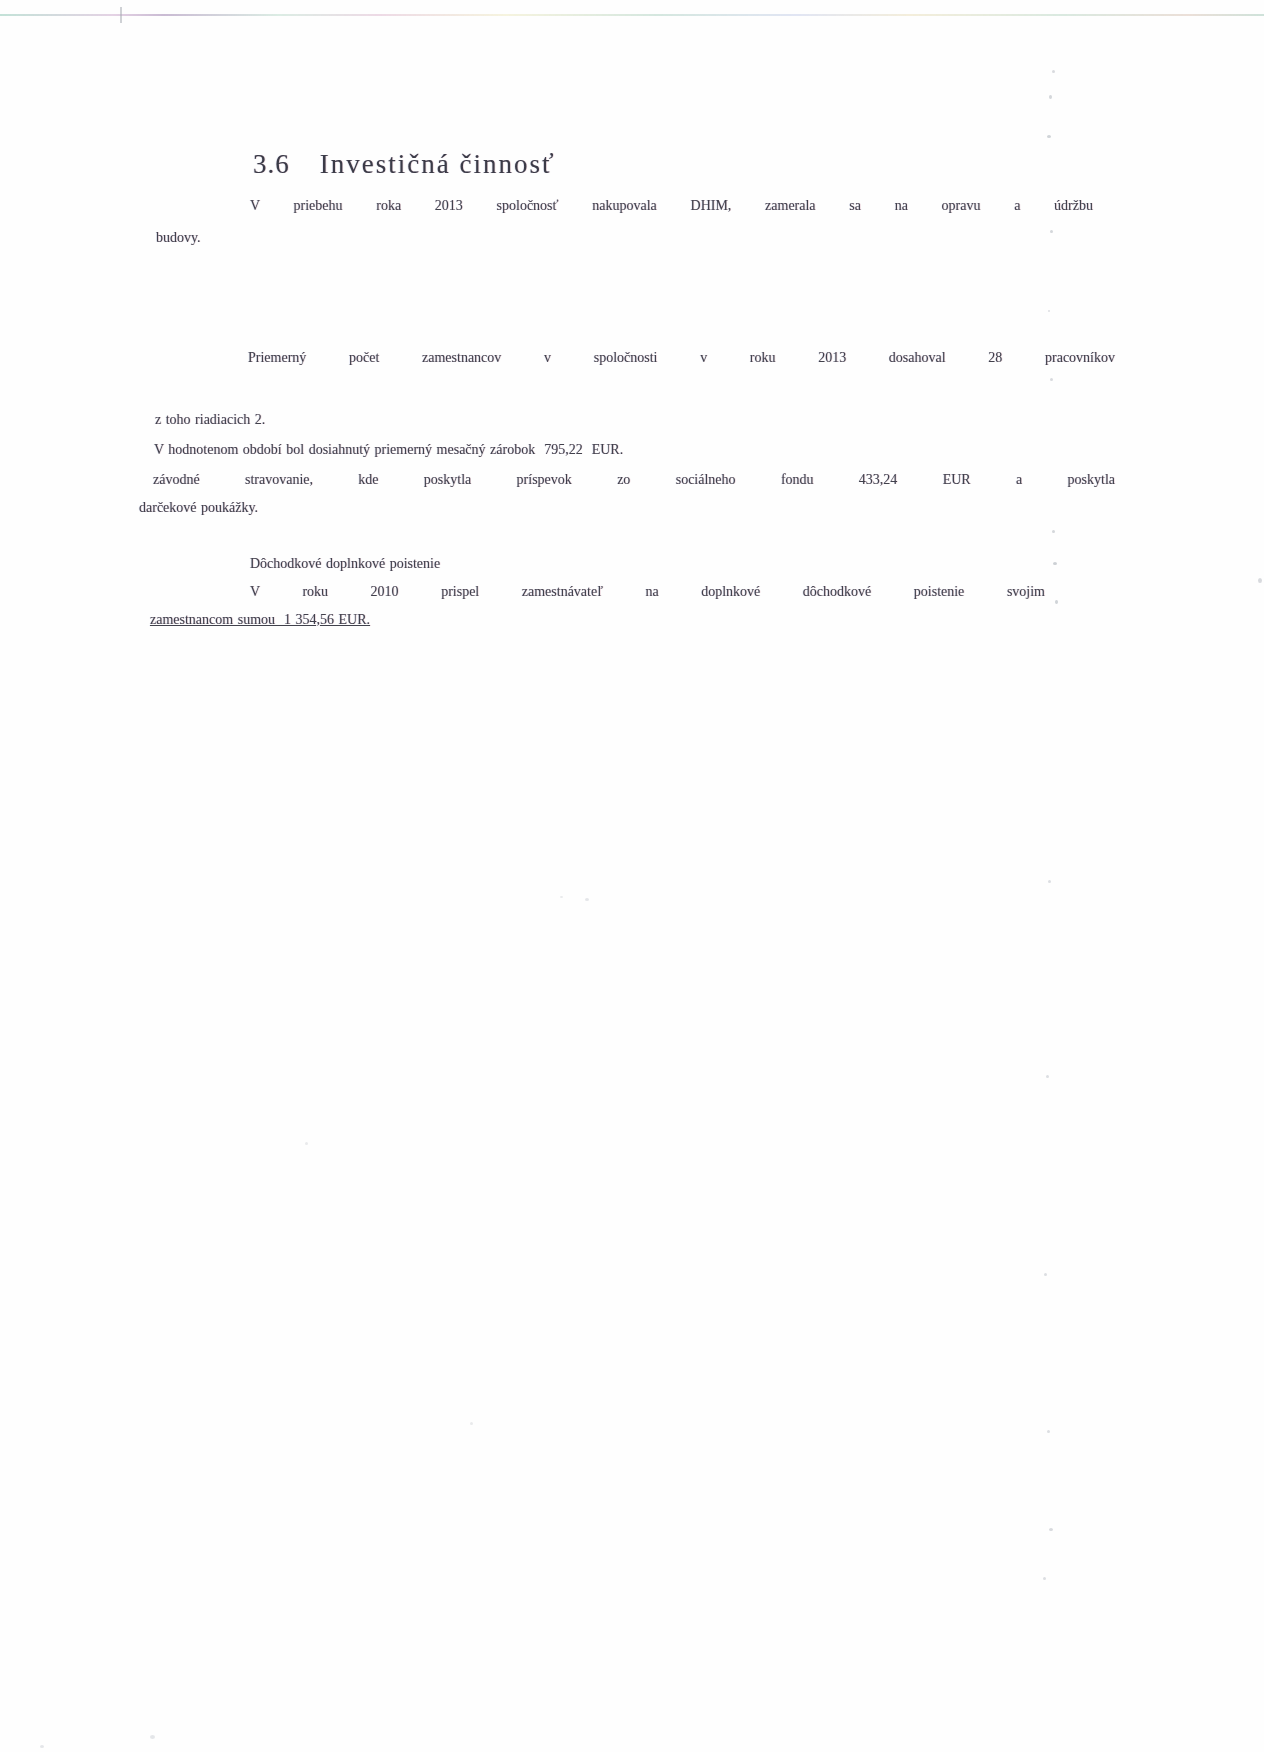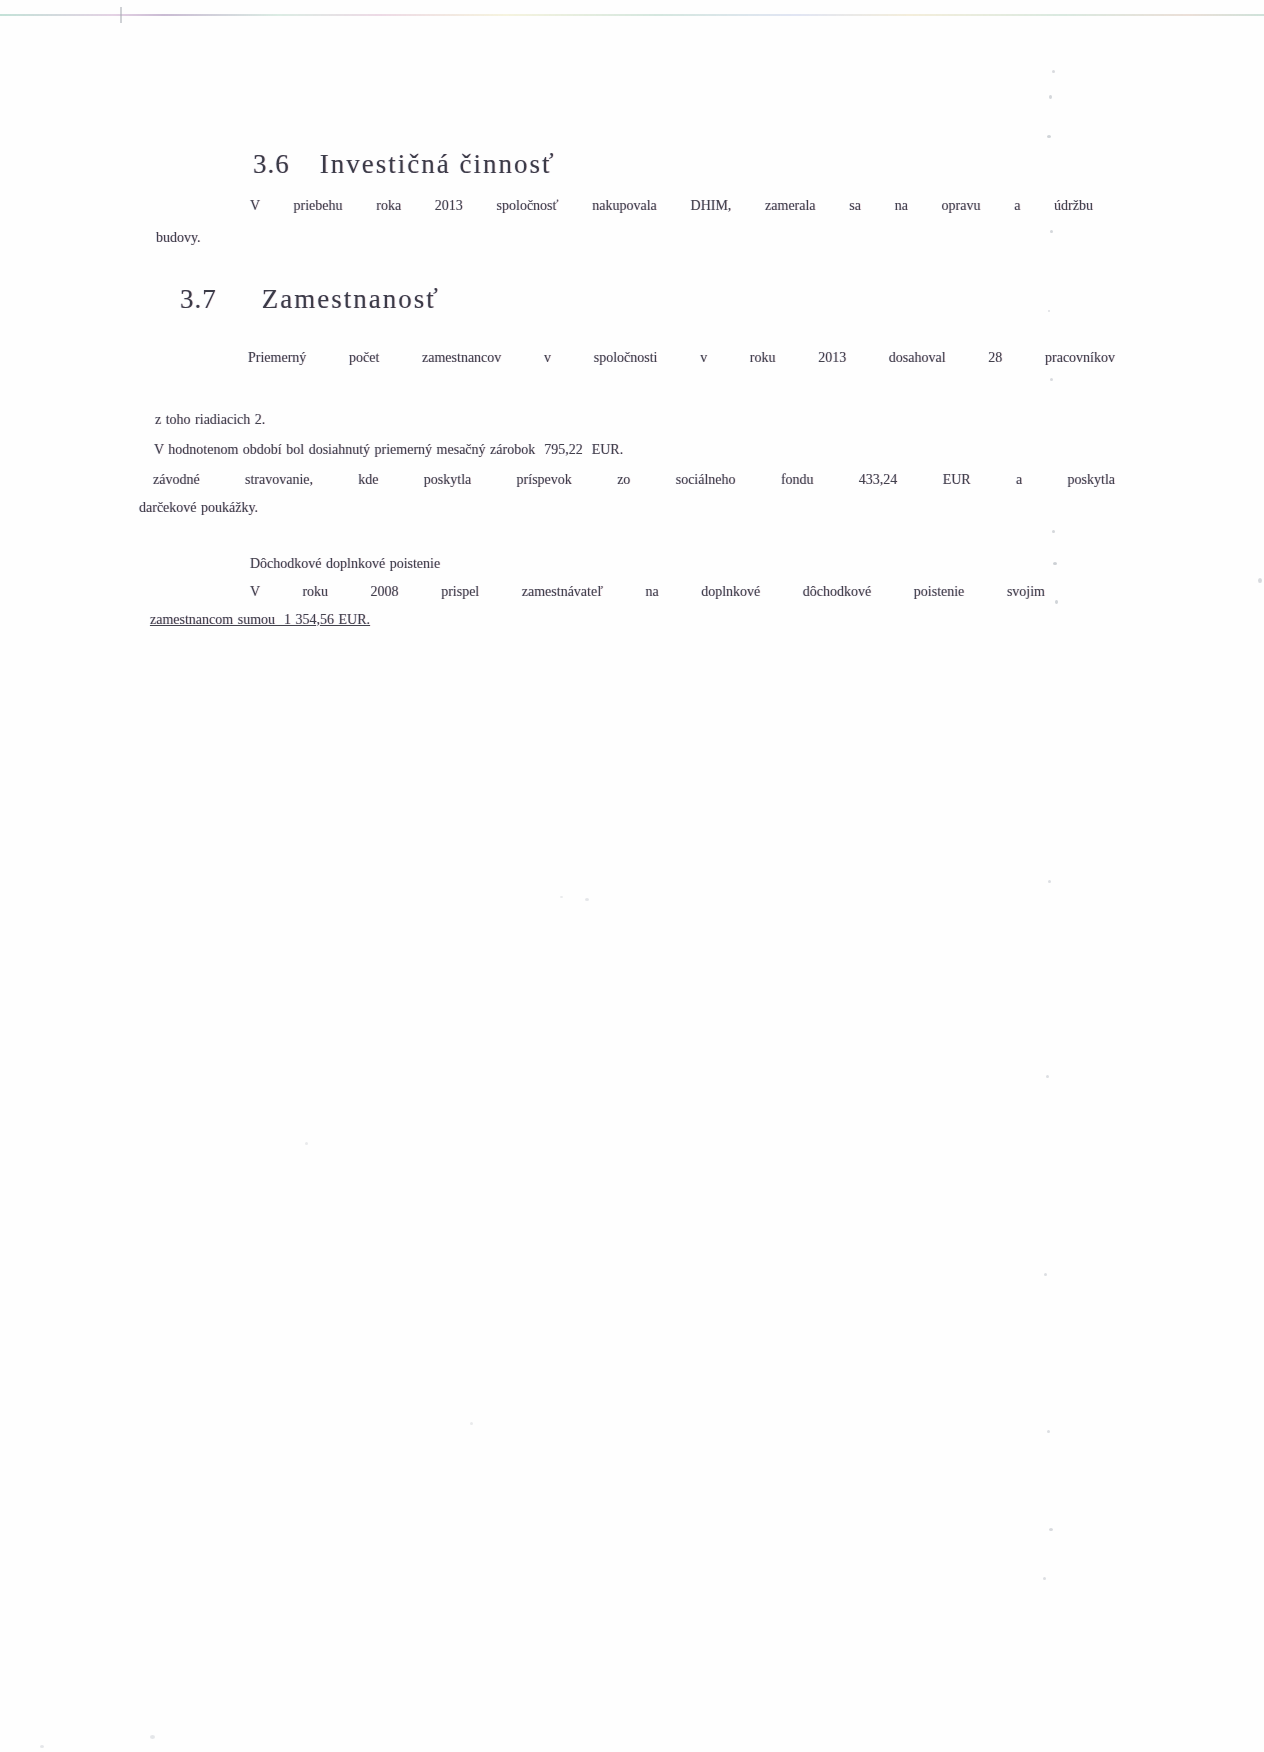--- a/index.html
+++ b/index.html
@@ -104,32 +104,29 @@
   <div class="scan-top-line"></div>
   <div class="scan-tick"></div>
 
   <div class="heading heading-36 ink">
     <span class="sec-num">3.6</span><span class="sec-title">Investičná činnosť</span>
   </div>
 
   <div class="line ln0 just ink">V priebehu roka 2013 spoločnosť nakupovala DHIM, zamerala sa na opravu a údržbu</div>
   <div class="line ln1 ink">budovy.</div>
 
-  <div class="heading heading-37 ink">
-    <span class="sec-num">3.7</span><span class="sec-title">Zamestnanosť</span>
-  </div>
 
   <div class="line ln2 just ink">Priemerný počet zamestnancov v spoločnosti v roku 2013 dosahoval 28 pracovníkov</div>
   <div class="line ln3 ink">z toho riadiacich 2.</div>
   <div class="line ln4 ink">V hodnotenom období bol dosiahnutý priemerný mesačný zárobok  795,22  EUR.</div>
   <div class="line ln6 just ink">závodné stravovanie, kde poskytla príspevok zo sociálneho fondu 433,24 EUR a poskytla</div>
   <div class="line ln7 ink">darčekové poukážky.</div>
 
   <div class="line ln8 ink">Dôchodkové doplnkové poistenie</div>
-  <div class="line ln9 just ink">V roku 2008 prispel zamestnávateľ na doplnkové dôchodkové poistenie svojim</div>
+  <div class="line ln9 just ink">V roku 2010 prispel zamestnávateľ na doplnkové dôchodkové poistenie svojim</div>
   <div class="line ln10 ink">zamestnancom sumou  1 354,56 EUR.</div>
 
   <div class="speck" style="left:1052px; top:70px;  width:3px; height:3px; opacity:.45;"></div>
   <div class="speck" style="left:1049px; top:95px;  width:3px; height:4px; opacity:.50;"></div>
   <div class="speck" style="left:1047px; top:135px; width:4px; height:3px; opacity:.55;"></div>
   <div class="speck" style="left:1050px; top:230px; width:3px; height:3px; opacity:.50;"></div>
   <div class="speck" style="left:1048px; top:310px; width:2px; height:2px; opacity:.40;"></div>
   <div class="speck" style="left:1050px; top:378px; width:3px; height:3px; opacity:.45;"></div>
   <div class="speck" style="left:1052px; top:530px; width:3px; height:3px; opacity:.50;"></div>
   <div class="speck" style="left:1053px; top:562px; width:4px; height:3px; opacity:.60;"></div>

